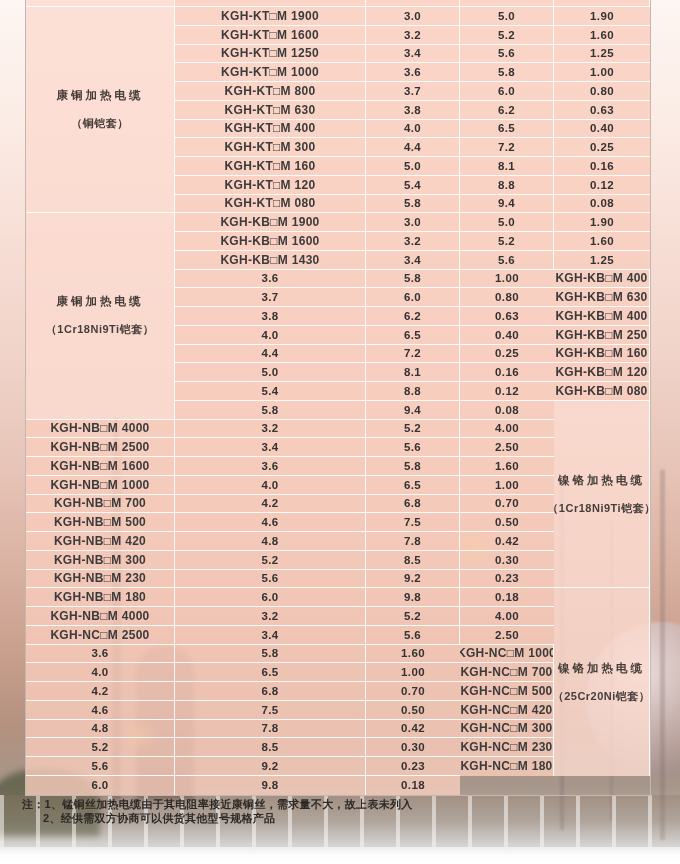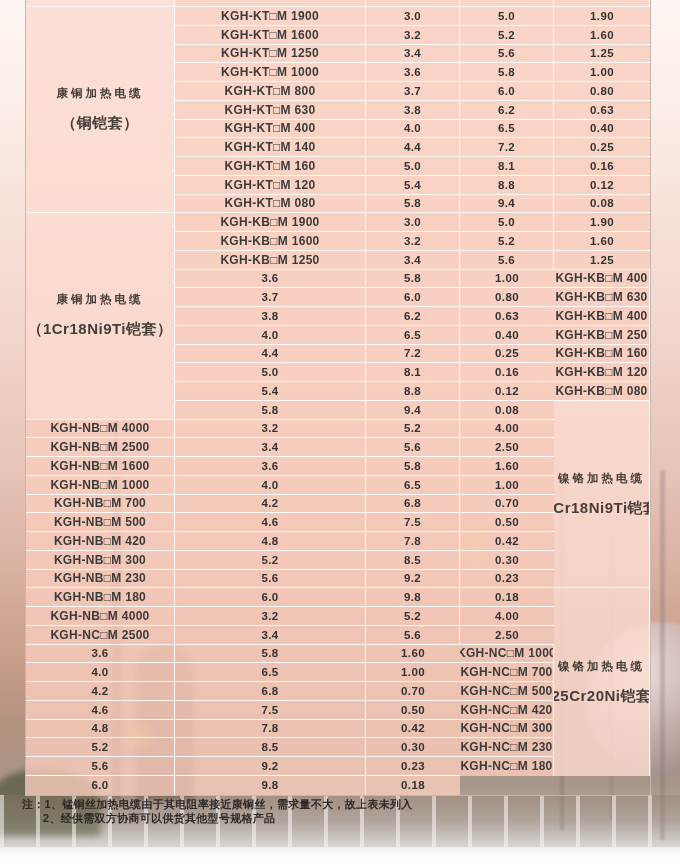--- a/index.html
+++ b/index.html
@@ -61,21 +61,21 @@
   .no-br { border-right:none; }
   .no-bb { border-bottom:none; }
   .model { font-size:12px; font-weight:bold; color:#3b3b3b; letter-spacing:0.3px; }
   .val   { font-size:11.5px; font-weight:bold; color:#333333; letter-spacing:0.4px; }
   .cat {
     flex-direction:column; gap:13px;
     background:rgba(251,219,208,0.82);
     font-weight:bold; color:#453d39;
   }
   .cat-l1 { font-size:11.5px; letter-spacing:3px; }
-  .cat-l2 { font-size:15px; letter-spacing:0.5px; }
+  .cat-l2 { font-size:11px; letter-spacing:0.5px; }
   .sliv { box-sizing:border-box; background:rgba(249,205,189,0.80);
     border-right:1px solid rgba(255,255,255,0.92);
     border-bottom:1px solid rgba(255,255,255,0.92); }
   .sliv.cat-bg { background:rgba(251,219,208,0.82); }
 
   
   #notes {
     position:absolute; left:22px; top:798px; width:560px;
     font-size:11px; font-weight:bold; color:#2c2927; line-height:13.5px;
     letter-spacing:0.3px;
@@ -131,21 +131,21 @@
       <div class="c val">6.0</div>
       <div class="c val no-br">0.80</div>
       <div class="c model">KGH-KT□M 630</div>
       <div class="c val">3.8</div>
       <div class="c val">6.2</div>
       <div class="c val no-br">0.63</div>
       <div class="c model">KGH-KT□M 400</div>
       <div class="c val">4.0</div>
       <div class="c val">6.5</div>
       <div class="c val no-br">0.40</div>
-      <div class="c model">KGH-KT□M 140</div>
+      <div class="c model">KGH-KT□M 300</div>
       <div class="c val">4.4</div>
       <div class="c val">7.2</div>
       <div class="c val no-br">0.25</div>
       <div class="c model">KGH-KT□M 160</div>
       <div class="c val">5.0</div>
       <div class="c val">8.1</div>
       <div class="c val no-br">0.16</div>
       <div class="c model">KGH-KT□M 120</div>
       <div class="c val">5.4</div>
       <div class="c val">8.8</div>
@@ -159,21 +159,21 @@
         <div class="cat-l2">（1Cr18Ni9Ti铠套）</div>
       </div>
       <div class="c model">KGH-KB□M 1900</div>
       <div class="c val">3.0</div>
       <div class="c val">5.0</div>
       <div class="c val no-br">1.90</div>
       <div class="c model">KGH-KB□M 1600</div>
       <div class="c val">3.2</div>
       <div class="c val">5.2</div>
       <div class="c val no-br">1.60</div>
-      <div class="c model">KGH-KB□M 1250</div>
+      <div class="c model">KGH-KB□M 1430</div>
       <div class="c val">3.4</div>
       <div class="c val">5.6</div>
       <div class="c val no-br">1.25</div>
       <div class="c val">3.6</div>
       <div class="c val">5.8</div>
       <div class="c val no-br">1.00</div>
       <div class="c model">KGH-KB□M 400</div>
       <div class="c val">3.7</div>
       <div class="c val">6.0</div>
       <div class="c val no-br">0.80</div>

